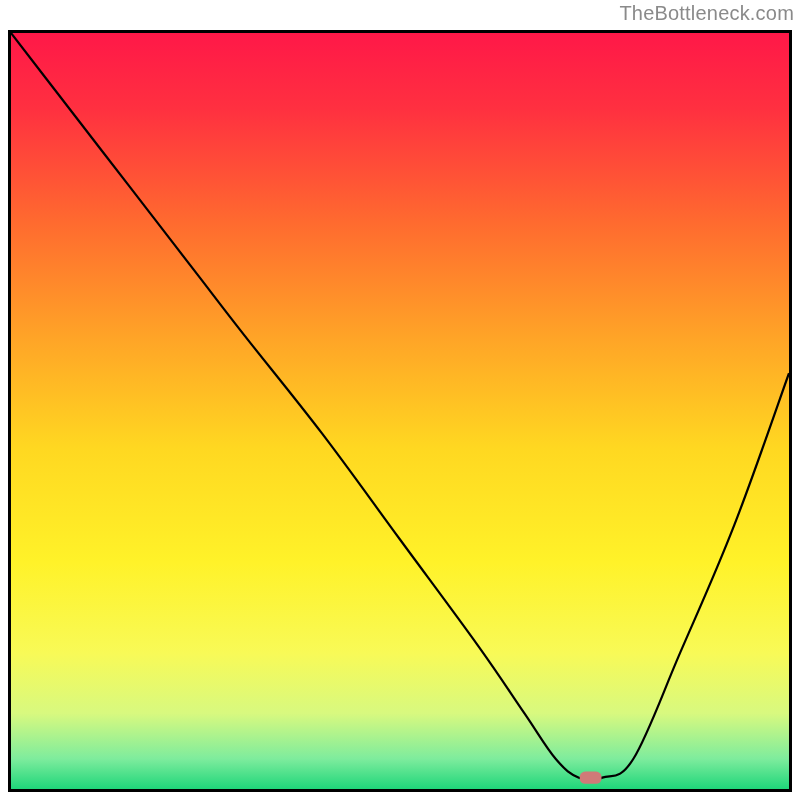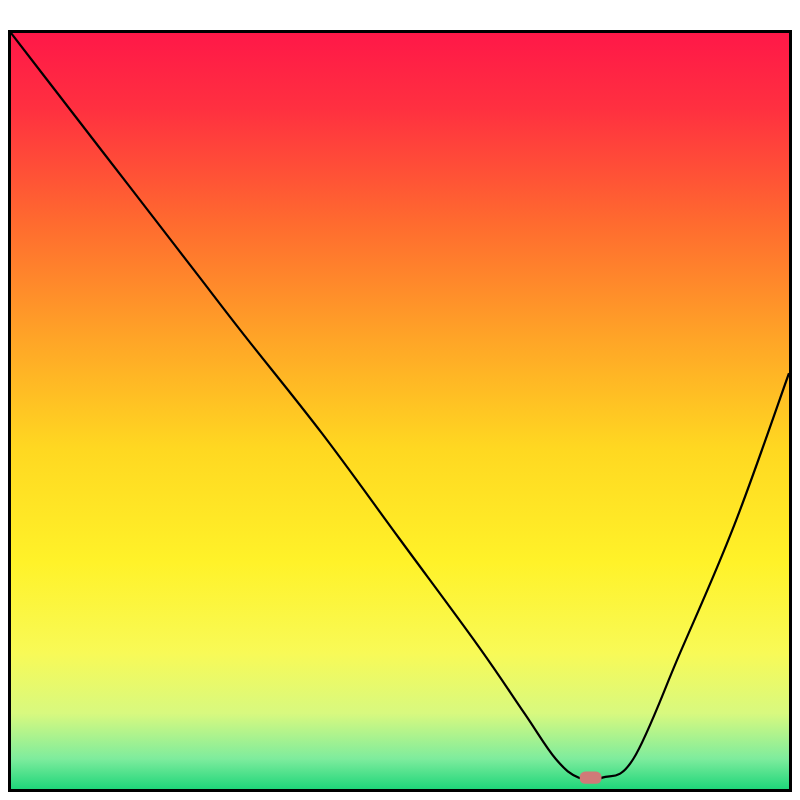--- a/index.html
+++ b/index.html
@@ -38,20 +38,21 @@
   .plot-svg {
     display: block;
     width: 100%;
     height: 100%;
   }
 </style>
 </head>
 <body>
 
 <div class="container">
+  <div class="watermark">TheBottleneck.com</div>
 
   <div class="plot-frame">
     <svg class="plot-svg" viewBox="0 0 100 100" preserveAspectRatio="none">
       <defs>
         <linearGradient id="bg-grad" x1="0" y1="0" x2="0" y2="1">
             <stop offset="0%" stop-color="#ff1848"></stop>
             <stop offset="10%" stop-color="#ff3040"></stop>
             <stop offset="25%" stop-color="#ff6a2f"></stop>
             <stop offset="40%" stop-color="#ffa327"></stop>
             <stop offset="55.00000000000001%" stop-color="#ffd821"></stop>

